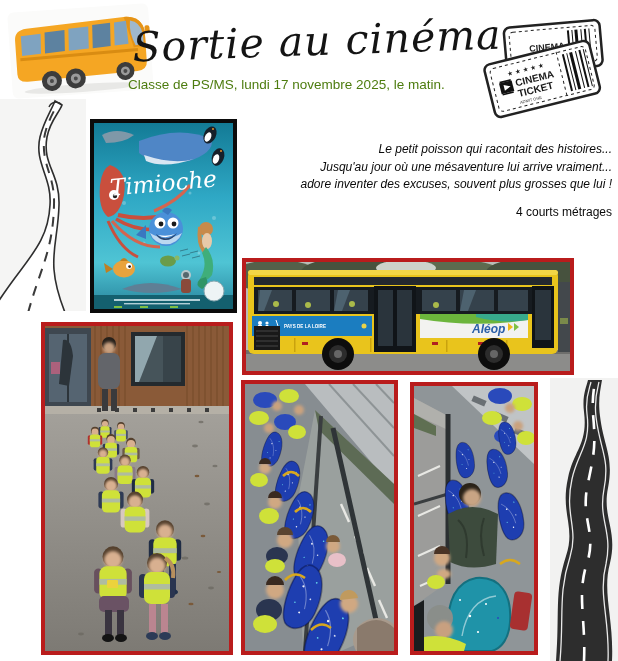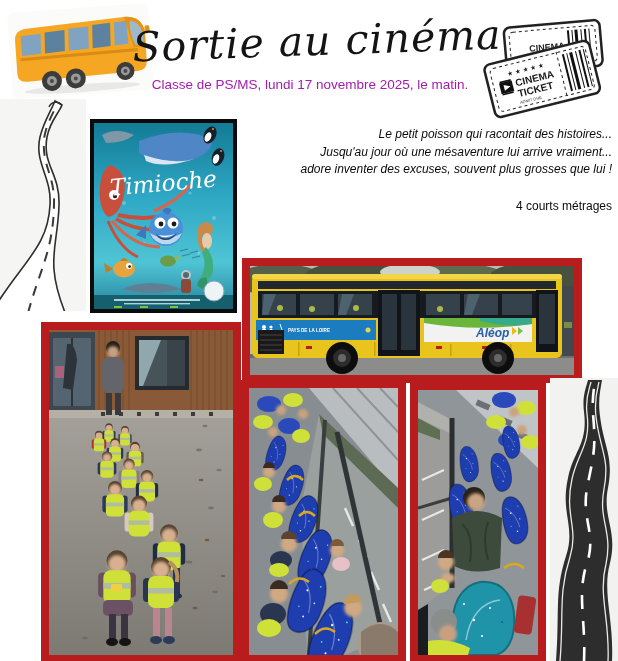--- a/index.html
+++ b/index.html
@@ -4,31 +4,31 @@
 <style>
   html,body{margin:0;padding:0;background:#ffffff;}
   .page{position:relative;width:618px;height:661px;background:#ffffff;overflow:hidden;
         font-family:"Liberation Sans",sans-serif;color:#111;}
   .abs{position:absolute;}
   
   .bus-clip{left:8px;top:6px;width:145px;height:92px;transform:rotate(-4deg);}
   .title{left:150px;top:8px;width:334px;height:66px;display:flex;align-items:center;justify-content:center;
          font-family:"DejaVu Serif",serif;font-style:italic;font-size:41px;letter-spacing:1px;color:#141414;
          transform:rotate(-2deg);white-space:nowrap;}
-  .subtitle{left:128px;top:77px;width:364px;text-align:center;font-size:13.5px;color:#a21caf;}
+  .subtitle{left:128px;top:77px;width:364px;text-align:left;font-size:13.5px;color:#4d7c0f;}
   .tickets{left:482px;top:14px;width:134px;height:110px;}
   
   .road-left{left:0;top:99px;width:86px;height:212px;background:#f5f5f4;}
   .poster{left:90px;top:119px;width:139px;height:186px;border:4px solid #0b0b0b;box-shadow:inset 0 0 0 1px #fff;}
   
-  .synopsis{right:6px;top:126px;width:352px;text-align:right;font-size:12px;line-height:17.5px;
+  .synopsis{right:6px;top:141px;width:352px;text-align:right;font-size:12px;line-height:17.5px;
             font-style:italic;color:#0a0a0a;}
-  .synopsis .foot{font-style:normal;margin-top:19px;}
+  .synopsis .foot{font-style:normal;margin-top:10px;}
   
-  .photo{border:8px solid #b91c1c;box-shadow:inset 0 0 0 1.5px #fff;background:#ec4899;}
+  .photo{border:4px solid #b91c1c;box-shadow:inset 0 0 0 1.5px #fff;background:#ec4899;}
   .bus-photo{left:242px;top:258px;width:324px;height:109px;}
   .children-photo{left:41px;top:322px;width:184px;height:325px;}
   .interior1{left:241px;top:380px;width:149px;height:267px;}
   .interior2{left:410px;top:382px;width:120px;height:265px;}
   .road-right{left:550px;top:378px;width:68px;height:283px;background:#f2f2f1;}
   svg{display:block;}
 </style>
 </head>
 <body>
 

